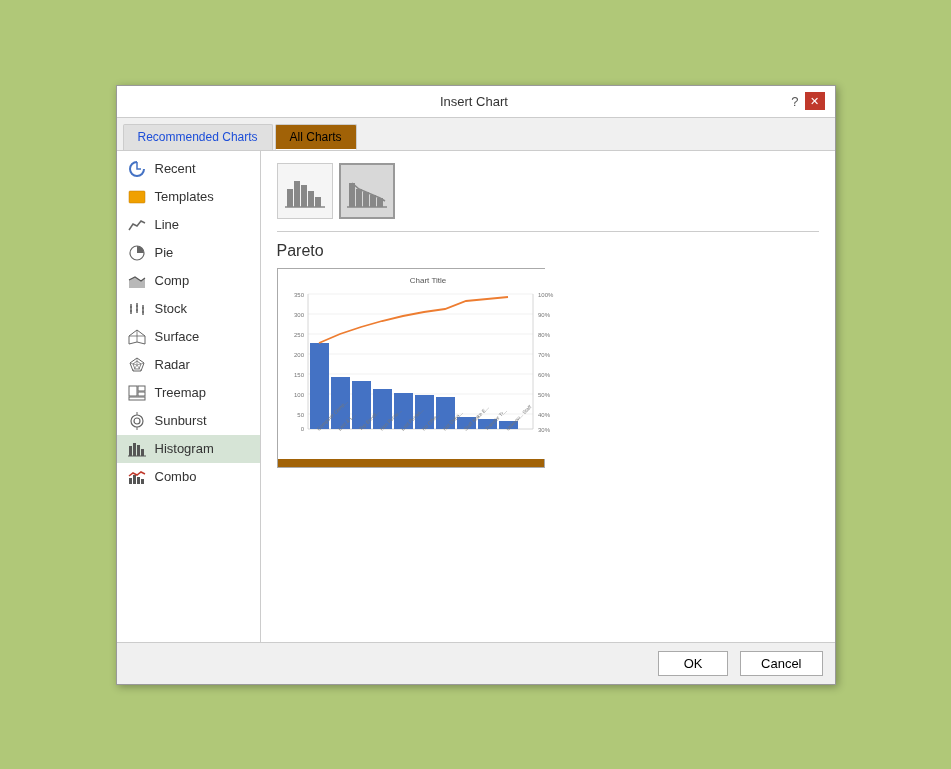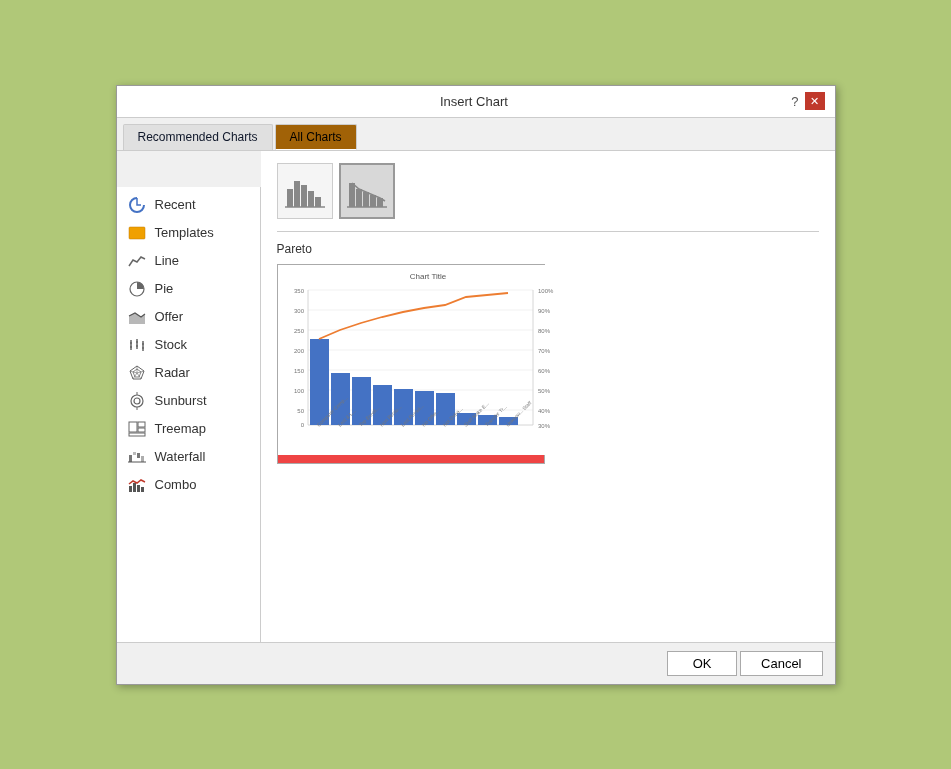--- a/index.html
+++ b/index.html
@@ -72,21 +72,21 @@
       padding: 6px 6px 0 6px;
       border-bottom: 1px solid #ccc;
     }
 
     .tab {
       padding: 5px 14px;
       border: 1px solid #ccc;
       background: #e0e0e0;
       cursor: pointer;
       font-size: 12px;
-      color: #0f172a;
+      color: #1d4ed8;
       border-bottom: none;
       margin-right: 2px;
       border-radius: 2px 2px 0 0;
     }
 
     .tab.active {
       background: #a16207;
       border-bottom: 1px solid #ffffff;
       color: #000;
       font-weight: normal;
@@ -95,21 +95,20 @@
     .dialog-body {
       display: flex;
       flex: 1;
     }
 
     .sidebar {
       width: 144px;
       border-right: 1px solid #ccc;
       background: #fff;
       padding: 4px 0;
-      margin-top: 36px;
     }
 
     .sidebar-item {
       display: flex;
       align-items: center;
       padding: 5px 10px;
       cursor: pointer;
       gap: 8px;
       font-size: 13px;
       color: #333;
@@ -152,47 +151,47 @@
       cursor: pointer;
       background: #f5f5f5;
     }
 
     .chart-type-icon.selected {
       background: #d8d8d8;
       border: 2px solid #999;
     }
 
     .chart-preview-title {
-      font-size: 12px;
+      font-size: 16px;
       font-weight: normal;
       color: #333;
       margin-bottom: 8px;
     }
 
     .chart-divider {
       border: none;
       border-top: 1px solid #ccc;
       margin-bottom: 10px;
     }
 
     .chart-preview-box {
       border: 1px solid #aaa;
       width: 268px;
       height: 200px;
-      background: #ef4444;
+      background: #a16207;
       position: relative;
     }
 
     .footer {
       background: #f0f0f0;
       border-top: 1px solid #ccc;
       padding: 8px 12px;
       display: flex;
       justify-content: flex-end;
-      gap: 3px;
+      gap: 12px;
       align-items: center;
     }
 
     .footer-btn {
       padding: 4px 20px;
       font-size: 13px;
       border: 1px solid #aaa;
       background: #fff;
       cursor: pointer;
       min-width: 70px;
@@ -261,95 +260,105 @@
       </div>
 
 
       <div class="sidebar-item">
         <span class="sidebar-icon">
           <svg width="20" height="18" viewBox="0 0 20 18">
             <polygon points="2,16 2,8 8,5 14,9 18,6 18,16" fill="#888" opacity="0.6"></polygon>
             <polyline points="2,8 8,5 14,9 18,6" fill="none" stroke="#555" stroke-width="1.2"></polyline>
           </svg>
         </span>
-        <span>Offer</span>
+        <span>Comp</span>
       </div>
 
 
       <div class="sidebar-item">
         <span class="sidebar-icon">
           <svg width="20" height="18" viewBox="0 0 20 18">
             <line x1="4" y1="4" x2="4" y2="14" stroke="#666" stroke-width="1.5"></line>
             <line x1="3" y1="7" x2="5" y2="7" stroke="#666" stroke-width="1.5"></line>
             <line x1="3" y1="11" x2="5" y2="11" stroke="#666" stroke-width="1.5"></line>
             <line x1="10" y1="3" x2="10" y2="13" stroke="#666" stroke-width="1.5"></line>
             <line x1="9" y1="6" x2="11" y2="6" stroke="#666" stroke-width="1.5"></line>
             <line x1="9" y1="10" x2="11" y2="10" stroke="#666" stroke-width="1.5"></line>
             <line x1="16" y1="5" x2="16" y2="15" stroke="#666" stroke-width="1.5"></line>
             <line x1="15" y1="8" x2="17" y2="8" stroke="#666" stroke-width="1.5"></line>
             <line x1="15" y1="12" x2="17" y2="12" stroke="#666" stroke-width="1.5"></line>
           </svg>
         </span>
         <span>Stock</span>
       </div>
 
+      <div class="sidebar-item">
+        <span class="sidebar-icon">
+          <svg width="20" height="18" viewBox="0 0 20 18">
+            <polygon points="10,2 18,8 18,16 10,14 2,16 2,8" fill="none" stroke="#666" stroke-width="1"></polygon>
+            <line x1="10" y1="2" x2="10" y2="14" stroke="#666" stroke-width="0.8"></line>
+            <line x1="2" y1="8" x2="18" y2="8" stroke="#666" stroke-width="0.8"></line>
+          </svg>
+        </span>
+        <span>Surface</span>
+      </div>
 
       <div class="sidebar-item">
         <span class="sidebar-icon">
           <svg width="20" height="18" viewBox="0 0 20 18">
             <polygon points="10,2 17,7 14,15 6,15 3,7" fill="none" stroke="#666" stroke-width="1"></polygon>
             <polygon points="10,5 14,8 12,13 8,13 6,8" fill="none" stroke="#666" stroke-width="0.8"></polygon>
             <line x1="10" y1="9" x2="10" y2="2" stroke="#666" stroke-width="0.6"></line>
             <line x1="10" y1="9" x2="17" y2="7" stroke="#666" stroke-width="0.6"></line>
             <line x1="10" y1="9" x2="14" y2="15" stroke="#666" stroke-width="0.6"></line>
             <line x1="10" y1="9" x2="6" y2="15" stroke="#666" stroke-width="0.6"></line>
             <line x1="10" y1="9" x2="3" y2="7" stroke="#666" stroke-width="0.6"></line>
           </svg>
         </span>
         <span>Radar</span>
       </div>
 
       <div class="sidebar-item">
         <span class="sidebar-icon">
           <svg width="20" height="18" viewBox="0 0 20 18">
+            <rect x="2" y="2" width="8" height="10" fill="none" stroke="#666" stroke-width="1"></rect>
+            <rect x="11" y="2" width="7" height="5" fill="none" stroke="#666" stroke-width="1"></rect>
+            <rect x="11" y="8" width="7" height="4" fill="none" stroke="#666" stroke-width="1"></rect>
+            <rect x="2" y="13" width="16" height="3" fill="none" stroke="#666" stroke-width="1"></rect>
+          </svg>
+        </span>
+        <span>Treemap</span>
+      </div>
+
+      <div class="sidebar-item">
+        <span class="sidebar-icon">
+          <svg width="20" height="18" viewBox="0 0 20 18">
             <circle cx="10" cy="9" r="3" fill="none" stroke="#666" stroke-width="1.2"></circle>
             <circle cx="10" cy="9" r="6" fill="none" stroke="#666" stroke-width="1.2"></circle>
             <line x1="10" y1="3" x2="10" y2="0" stroke="#666" stroke-width="1"></line>
             <line x1="10" y1="15" x2="10" y2="18" stroke="#666" stroke-width="1"></line>
           </svg>
         </span>
         <span>Sunburst</span>
       </div>
 
-      <div class="sidebar-item">
-        <span class="sidebar-icon">
-          <svg width="20" height="18" viewBox="0 0 20 18">
-            <rect x="2" y="2" width="8" height="10" fill="none" stroke="#666" stroke-width="1"></rect>
-            <rect x="11" y="2" width="7" height="5" fill="none" stroke="#666" stroke-width="1"></rect>
-            <rect x="11" y="8" width="7" height="4" fill="none" stroke="#666" stroke-width="1"></rect>
-            <rect x="2" y="13" width="16" height="3" fill="none" stroke="#666" stroke-width="1"></rect>
-          </svg>
-        </span>
-        <span>Treemap</span>
-      </div>
-
-
-
-      <div class="sidebar-item">
-        <span class="sidebar-icon">
-          <svg width="20" height="18" viewBox="0 0 20 18">
-            <rect x="2" y="7" width="3" height="7" fill="#777"></rect>
-            <rect x="6" y="4" width="3" height="3" fill="#777" opacity="0.5"></rect>
-            <rect x="10" y="5" width="3" height="5" fill="#777"></rect>
-            <rect x="14" y="8" width="3" height="6" fill="#777" opacity="0.6"></rect>
-            <line x1="1" y1="14" x2="19" y2="14" stroke="#555" stroke-width="1"></line>
-          </svg>
-        </span>
-        <span>Waterfall</span>
-      </div>
+      <div class="sidebar-item selected">
+        <span class="sidebar-icon">
+          <svg width="20" height="18" viewBox="0 0 20 18">
+            <rect x="2" y="6" width="3" height="10" fill="#555"></rect>
+            <rect x="6" y="3" width="3" height="13" fill="#555"></rect>
+            <rect x="10" y="5" width="3" height="11" fill="#555"></rect>
+            <rect x="14" y="9" width="3" height="7" fill="#555"></rect>
+            <line x1="1" y1="16" x2="19" y2="16" stroke="#555" stroke-width="1"></line>
+          </svg>
+        </span>
+        <span>Histogram</span>
+      </div>
+
+
 
       <div class="sidebar-item">
         <span class="sidebar-icon">
           <svg width="20" height="18" viewBox="0 0 20 18">
             <rect x="2" y="10" width="3" height="6" fill="#555"></rect>
             <rect x="6" y="7" width="3" height="9" fill="#555"></rect>
             <rect x="10" y="9" width="3" height="7" fill="#555"></rect>
             <rect x="14" y="11" width="3" height="5" fill="#555"></rect>
             <polyline points="2,8 6,5 10,7 14,4 18,6" fill="none" stroke="#c0392b" stroke-width="1.5"></polyline>
           </svg>

